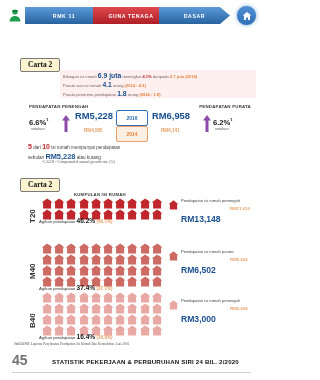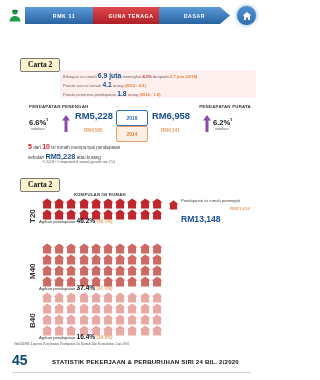--- a/index.html
+++ b/index.html
@@ -135,21 +135,21 @@
   }
   .ssrow .prev{
     position:absolute;left:62px;top:8px;font-size:4.4px;font-weight:bold;color:#e8a06a;
   }
   
   .src{
     position:absolute;left:14px;top:342px;font-size:3.4px;color:#555;
     font-family:"Liberation Serif",serif;
   }
   .pageno{
-    position:absolute;left:12px;top:352px;font-size:14px;font-weight:bold;color:#0c4a6e;
+    position:absolute;left:12px;top:352px;font-size:14px;font-weight:bold;color:#737373;
   }
   .footertitle{
     position:absolute;left:52px;top:358px;font-size:6.1px;font-weight:bold;color:#111;
     letter-spacing:.2px;
   }
   .footrule{
     position:absolute;left:12px;top:372px;width:239px;height:1px;background:#cfcfcf;
   }
 </style>
 </head>
@@ -524,20 +524,28 @@
           <path d="M6 0.4 L11.4 4.6 L10 4.6 L10 10.4 L2 10.4 L2 4.6 L0.6 4.6 Z" fill="#cc6a63"></path>
           <rect x="7.6" y="1.9" width="1.5" height="2.2" fill="#cc6a63"></rect>
         </svg>
         <svg width="12.2" height="11" viewBox="0 0 12 11">
           <path d="M6 0.4 L11.4 4.6 L10 4.6 L10 10.4 L2 10.4 L2 4.6 L0.6 4.6 Z" fill="#cc6a63"></path>
           <rect x="7.6" y="1.9" width="1.5" height="2.2" fill="#cc6a63"></rect>
         </svg>
       </div>
       <div class="agihan" style="top: 41px;"><span>Agihan pendapatan </span><span class="v">37.4%</span><span class="p"> (37.1%)</span></div>
       <div class="sidestats" style="top: 6px;">
+        <div class="ssrow">
+          <svg class="hicon" width="11" height="10" viewBox="0 0 12 11">
+            <path d="M6 0.4 L11.4 4.6 L10 4.6 L10 10.4 L2 10.4 L2 4.6 L0.6 4.6 Z" fill="#cc6a63"></path>
+          </svg>
+          <div class="lab">Pendapatan isi rumah purata</div>
+          <div class="val">RM6,502</div>
+          <div class="prev">RM5,662</div>
+        </div>
       </div>
     </div>
     <div class="grp" style="top: 292px;">
       <div class="grp-tag" style="top: 36px;">B40</div>
       <div class="houses">
         <svg width="12.2" height="11" viewBox="0 0 12 11">
           <path d="M6 0.4 L11.4 4.6 L10 4.6 L10 10.4 L2 10.4 L2 4.6 L0.6 4.6 Z" fill="#e8a9a4"></path>
           <rect x="7.6" y="1.9" width="1.5" height="2.2" fill="#e8a9a4"></rect>
         </svg>
         <svg width="12.2" height="11" viewBox="0 0 12 11">
@@ -692,20 +700,28 @@
           <path d="M6 0.4 L11.4 4.6 L10 4.6 L10 10.4 L2 10.4 L2 4.6 L0.6 4.6 Z" fill="#e8a9a4"></path>
           <rect x="7.6" y="1.9" width="1.5" height="2.2" fill="#e8a9a4"></rect>
         </svg>
         <svg width="12.2" height="11" viewBox="0 0 12 11">
           <path d="M6 0.4 L11.4 4.6 L10 4.6 L10 10.4 L2 10.4 L2 4.6 L0.6 4.6 Z" fill="#e8a9a4"></path>
           <rect x="7.6" y="1.9" width="1.5" height="2.2" fill="#e8a9a4"></rect>
         </svg>
       </div>
       <div class="agihan" style="top: 41px;"><span>Agihan pendapatan </span><span class="v">16.4%</span><span class="p"> (16.8%)</span></div>
       <div class="sidestats" style="top: 6px;">
+        <div class="ssrow">
+          <svg class="hicon" width="11" height="10" viewBox="0 0 12 11">
+            <path d="M6 0.4 L11.4 4.6 L10 4.6 L10 10.4 L2 10.4 L2 4.6 L0.6 4.6 Z" fill="#e8a9a4"></path>
+          </svg>
+          <div class="lab">Pendapatan isi rumah penengah</div>
+          <div class="val">RM3,000</div>
+          <div class="prev">RM2,629</div>
+        </div>
       </div>
     </div>
   </div>
 
 <div class="src">StatDOSM: Laporan Penyiasatan Pendapatan Isi Rumah Dan Kemudahan Asas 2016</div>
 <div class="pageno">45</div>
 <div class="footertitle">STATISTIK PEKERJAAN &amp; PERBURUHAN SIRI 24 BIL. 2/2020</div>
 <div class="footrule"></div>
 
 </body></html>

